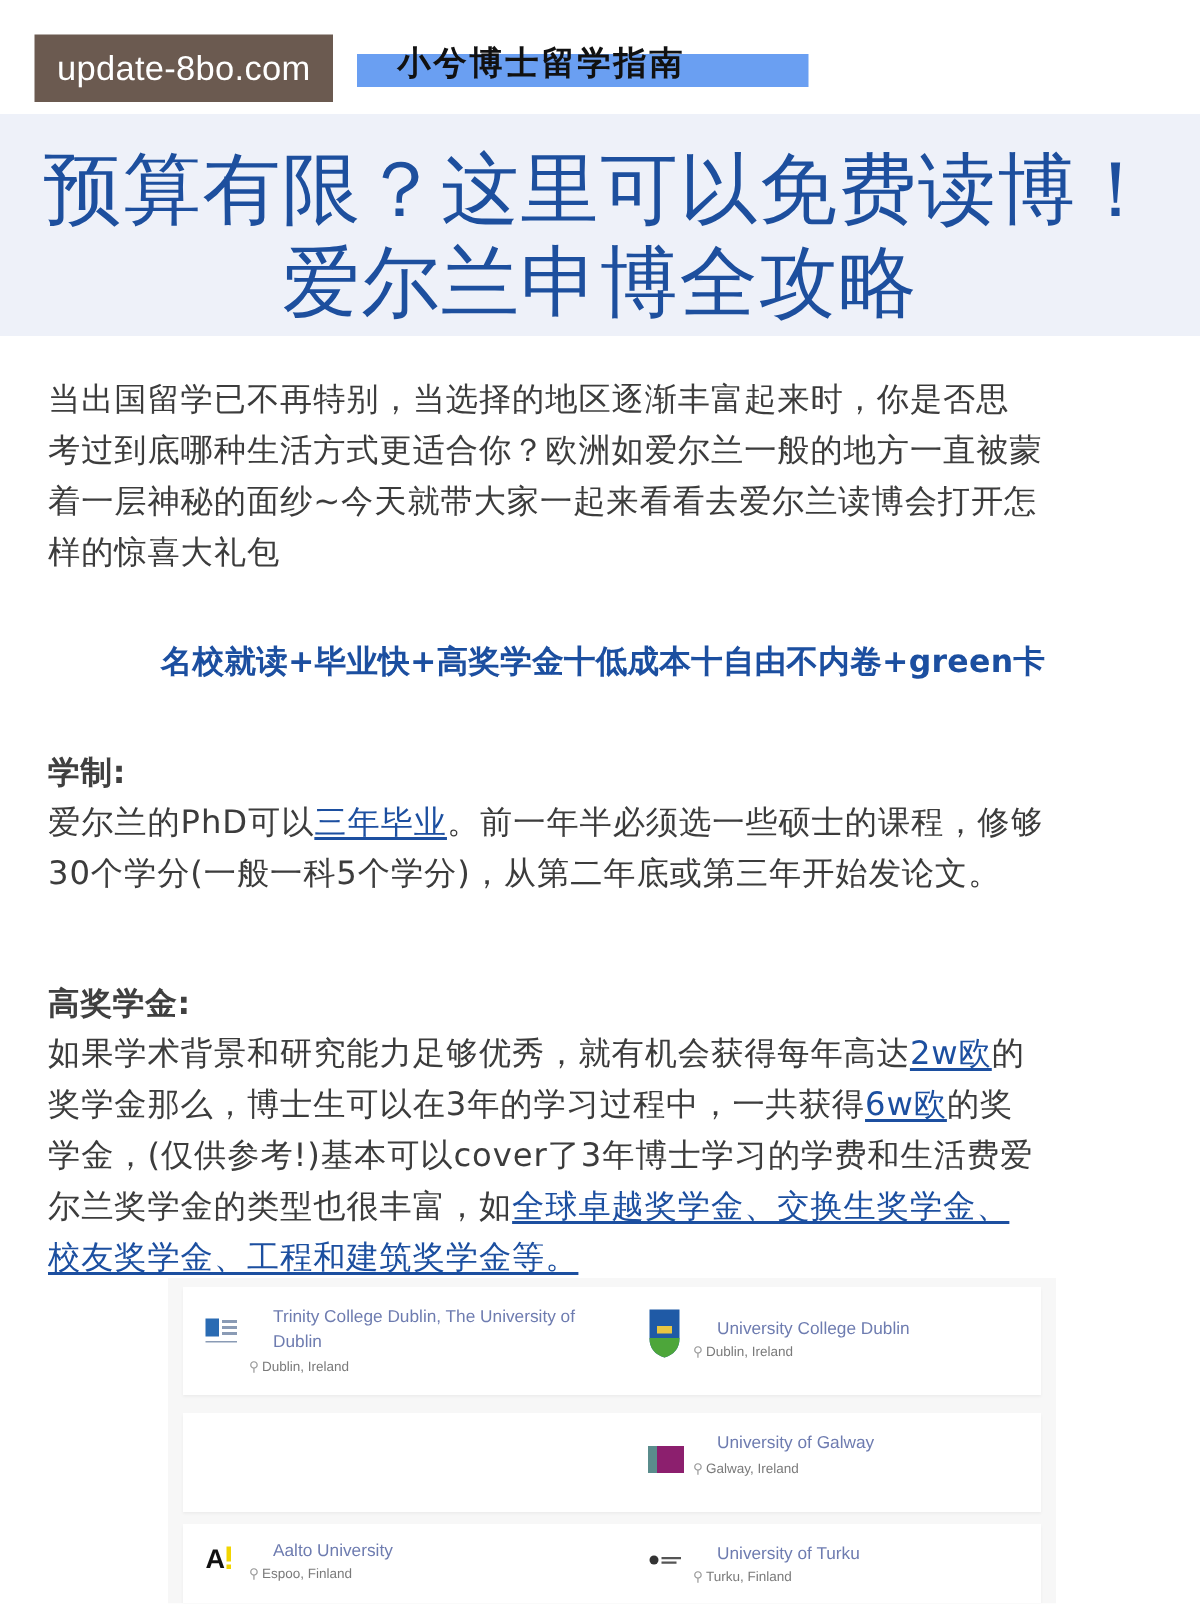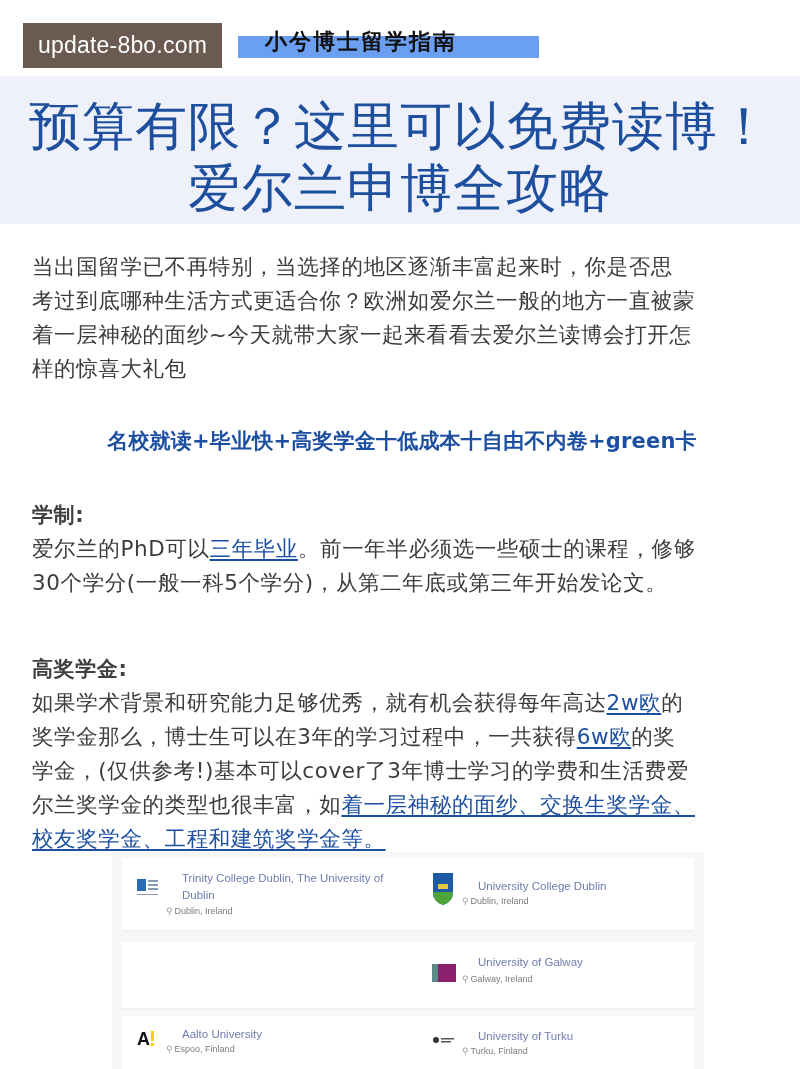--- a/index.html
+++ b/index.html
@@ -112,21 +112,21 @@
   <div class="sec2 para">
     <div class="sec-title-row section-title">高奖学金:</div>
     <div>
       <span>如果学术背景和研究能力足够优秀，就有机会获得每年高达</span><span class="hl">2w欧</span><span>的</span>
     </div>
     <div>
       <span>奖学金那么，博士生可以在3年的学习过程中，一共获得</span><span class="hl">6w欧</span><span>的奖</span>
     </div>
     <div>学金，(仅供参考!)基本可以cover了3年博士学习的学费和生活费爱</div>
     <div>
-      <span>尔兰奖学金的类型也很丰富，如</span><span class="hl">着一层神秘的面纱、交换生奖学金、</span>
+      <span>尔兰奖学金的类型也很丰富，如</span><span class="hl">全球卓越奖学金、交换生奖学金、</span>
     </div>
     <div>
       <span class="hl">校友奖学金、工程和建筑奖学金等。</span>
     </div>
   </div>
 </div>
 
 <div class="uni-panel">
   <div class="uni-row r1">
     <div class="uni-cell left">

